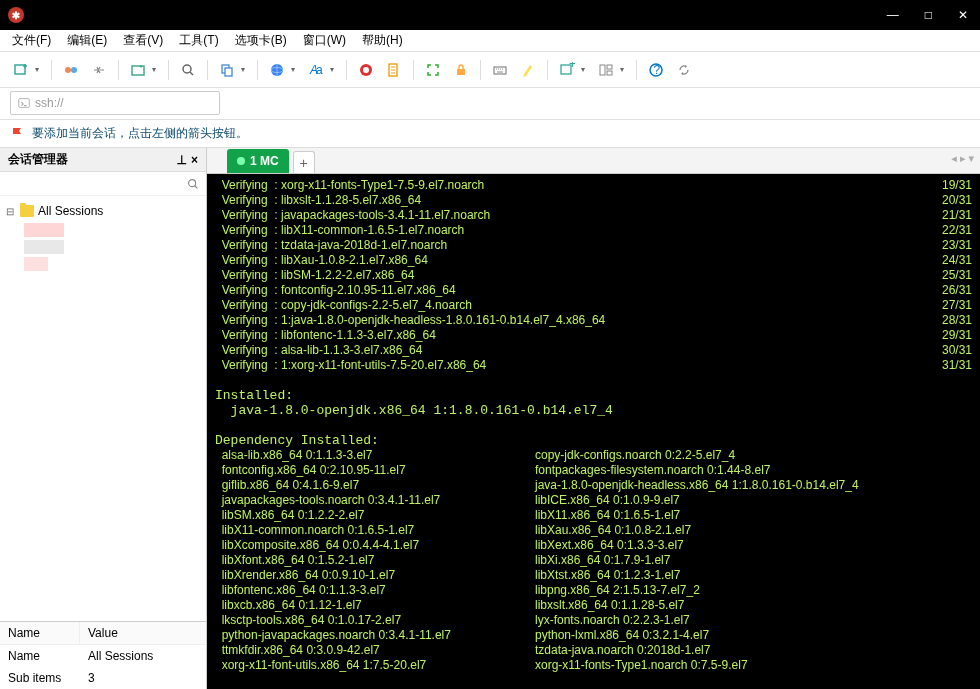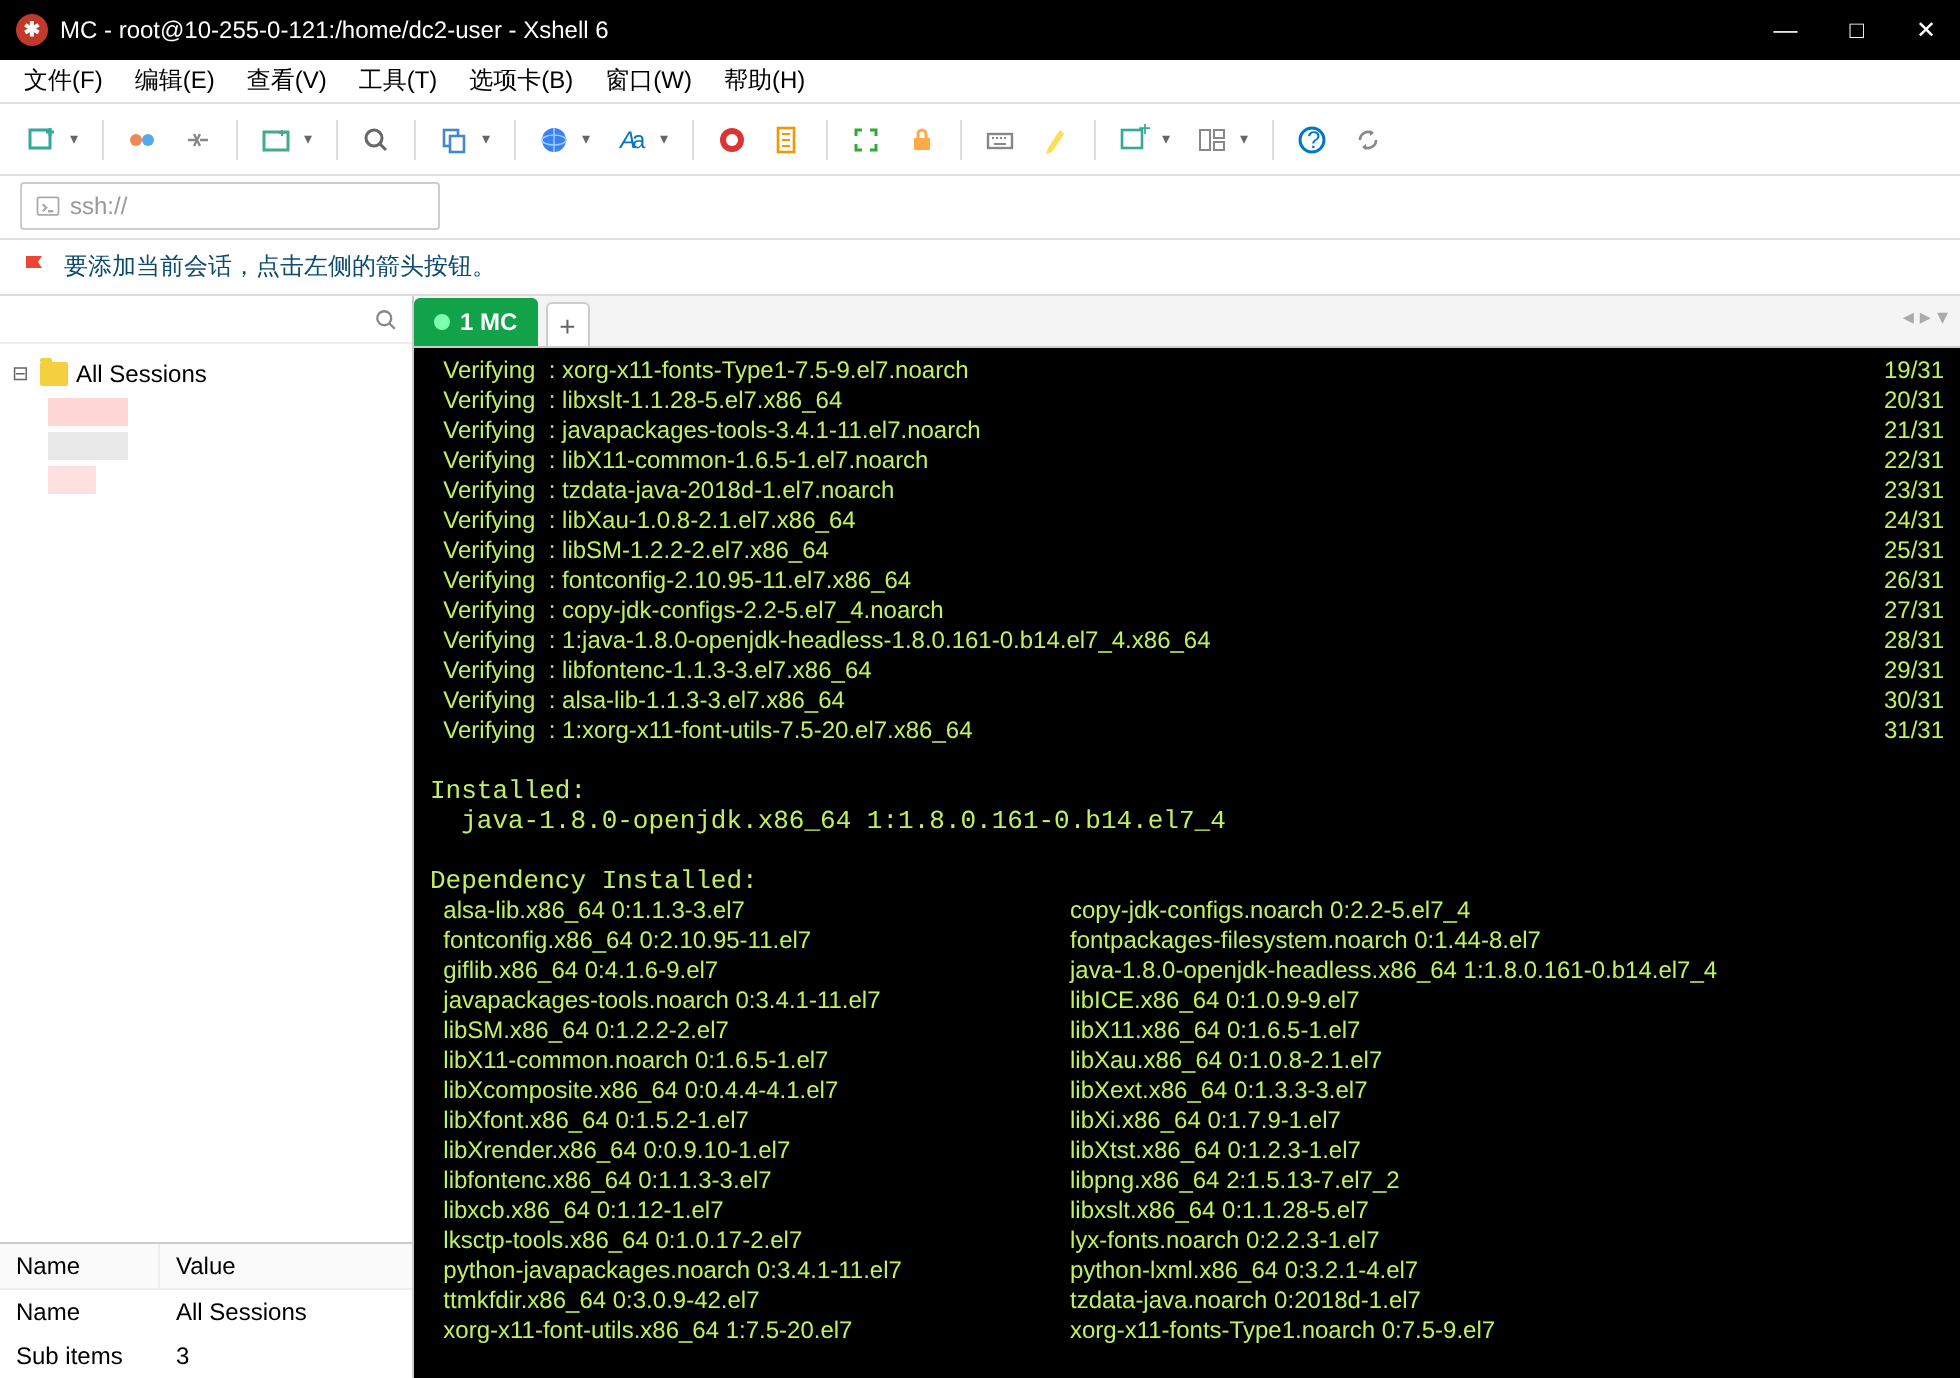--- a/index.html
+++ b/index.html
@@ -40,38 +40,37 @@
 .sb-props{border-top:1px solid #ccc}
 .props-title{padding:6px 8px;font-weight:normal;border-bottom:1px solid #eee}
 .props-head{display:flex;border-bottom:1px solid #eee;background:#fafafa}
 .props-head div{padding:4px 8px;flex:1}
 .props-head div:first-child{flex:0 0 80px;border-right:1px solid #eee}
 .props-row{display:flex}
 .props-row div{padding:4px 8px;flex:1}
 .props-row div:first-child{flex:0 0 80px}
 .content{flex:1;display:flex;flex-direction:column;background:#fff}
 .tabstrip{height:26px;background:#f4f4f4;display:flex;align-items:flex-end;border-bottom:1px solid #ccc;position:relative}
-.tab{height:24px;padding:0 10px;display:flex;align-items:center;gap:5px;background:#12a34a;color:#fff;font-weight:bold;border-radius:3px 3px 0 0;cursor:pointer;margin-left:0}
+.tab{height:24px;padding:0 10px;display:flex;align-items:center;gap:5px;background:#12a34a;color:#fff;font-weight:bold;border-radius:3px 3px 0 0;cursor:pointer;margin-left:20px}
 .tab-dot{width:8px;height:8px;background:#7cffae;border-radius:50%}
 .tab-add{width:22px;height:22px;background:#fff;margin-left:4px;border:1px solid #ccc;border-bottom:none;display:flex;align-items:center;justify-content:center;cursor:pointer;border-radius:3px 3px 0 0;font-size:14px;color:#666}
 .tabstrip-right{position:absolute;right:6px;top:4px;display:flex;gap:4px;color:#aaa;font-size:11px;align-items:center}
 .terminal{flex:1;background:#000;color:#bef264;font-family:"Consolas","Courier New",monospace;font-size:13px;line-height:15px;padding:4px 8px;overflow:hidden;white-space:pre}
 .term-line{display:flex}
 .term-left{flex:0 0 auto}
 .term-right{margin-left:auto;padding-left:20px}
 .dep-cols{display:flex}
 .dep-col{flex:0 0 320px}
 </style>
 </head>
 <body>
 
 <div class="titlebar">
   <div class="titlebar-left">
     <div class="titlebar-icon">✱</div>
-    <span>MC - root@10-255-0-121:/home/dc2-user - Xshell 6</span>
   </div>
   <div class="titlebar-right">
     <span class="win-btn">—</span>
     <span class="win-btn">□</span>
     <span class="win-btn">✕</span>
   </div>
 </div>
 
 <div class="menubar">
   <span>文件(F)</span>
@@ -222,20 +221,27 @@
 
 <div class="hintbar">
   <svg viewBox="0 0 16 16">
       <path d="M3 2v12M3 2h8l-2 3 2 3H3" fill="#e43"></path>
     </svg>
   <span>要添加当前会话，点击左侧的箭头按钮。</span>
 </div>
 
 <div class="main">
   <div class="sidebar">
+    <div class="sb-header">
+      <span>会话管理器</span>
+      <div class="sb-header-right">
+        <span class="pin">⊥</span>
+        <span class="close">×</span>
+      </div>
+    </div>
     <div class="sb-search">
       <svg width="14" height="14" viewBox="0 0 16 16">
           <circle cx="7" cy="7" r="4" fill="none" stroke="#888" stroke-width="1.3"></circle>
           <path d="M10 10l3 3" stroke="#888" stroke-width="1.3"></path>
         </svg>
     </div>
     <div class="sb-tree">
       <div class="tree-row">
         <span class="tree-toggle">⊟</span>
         <span class="folder-icon"></span>

